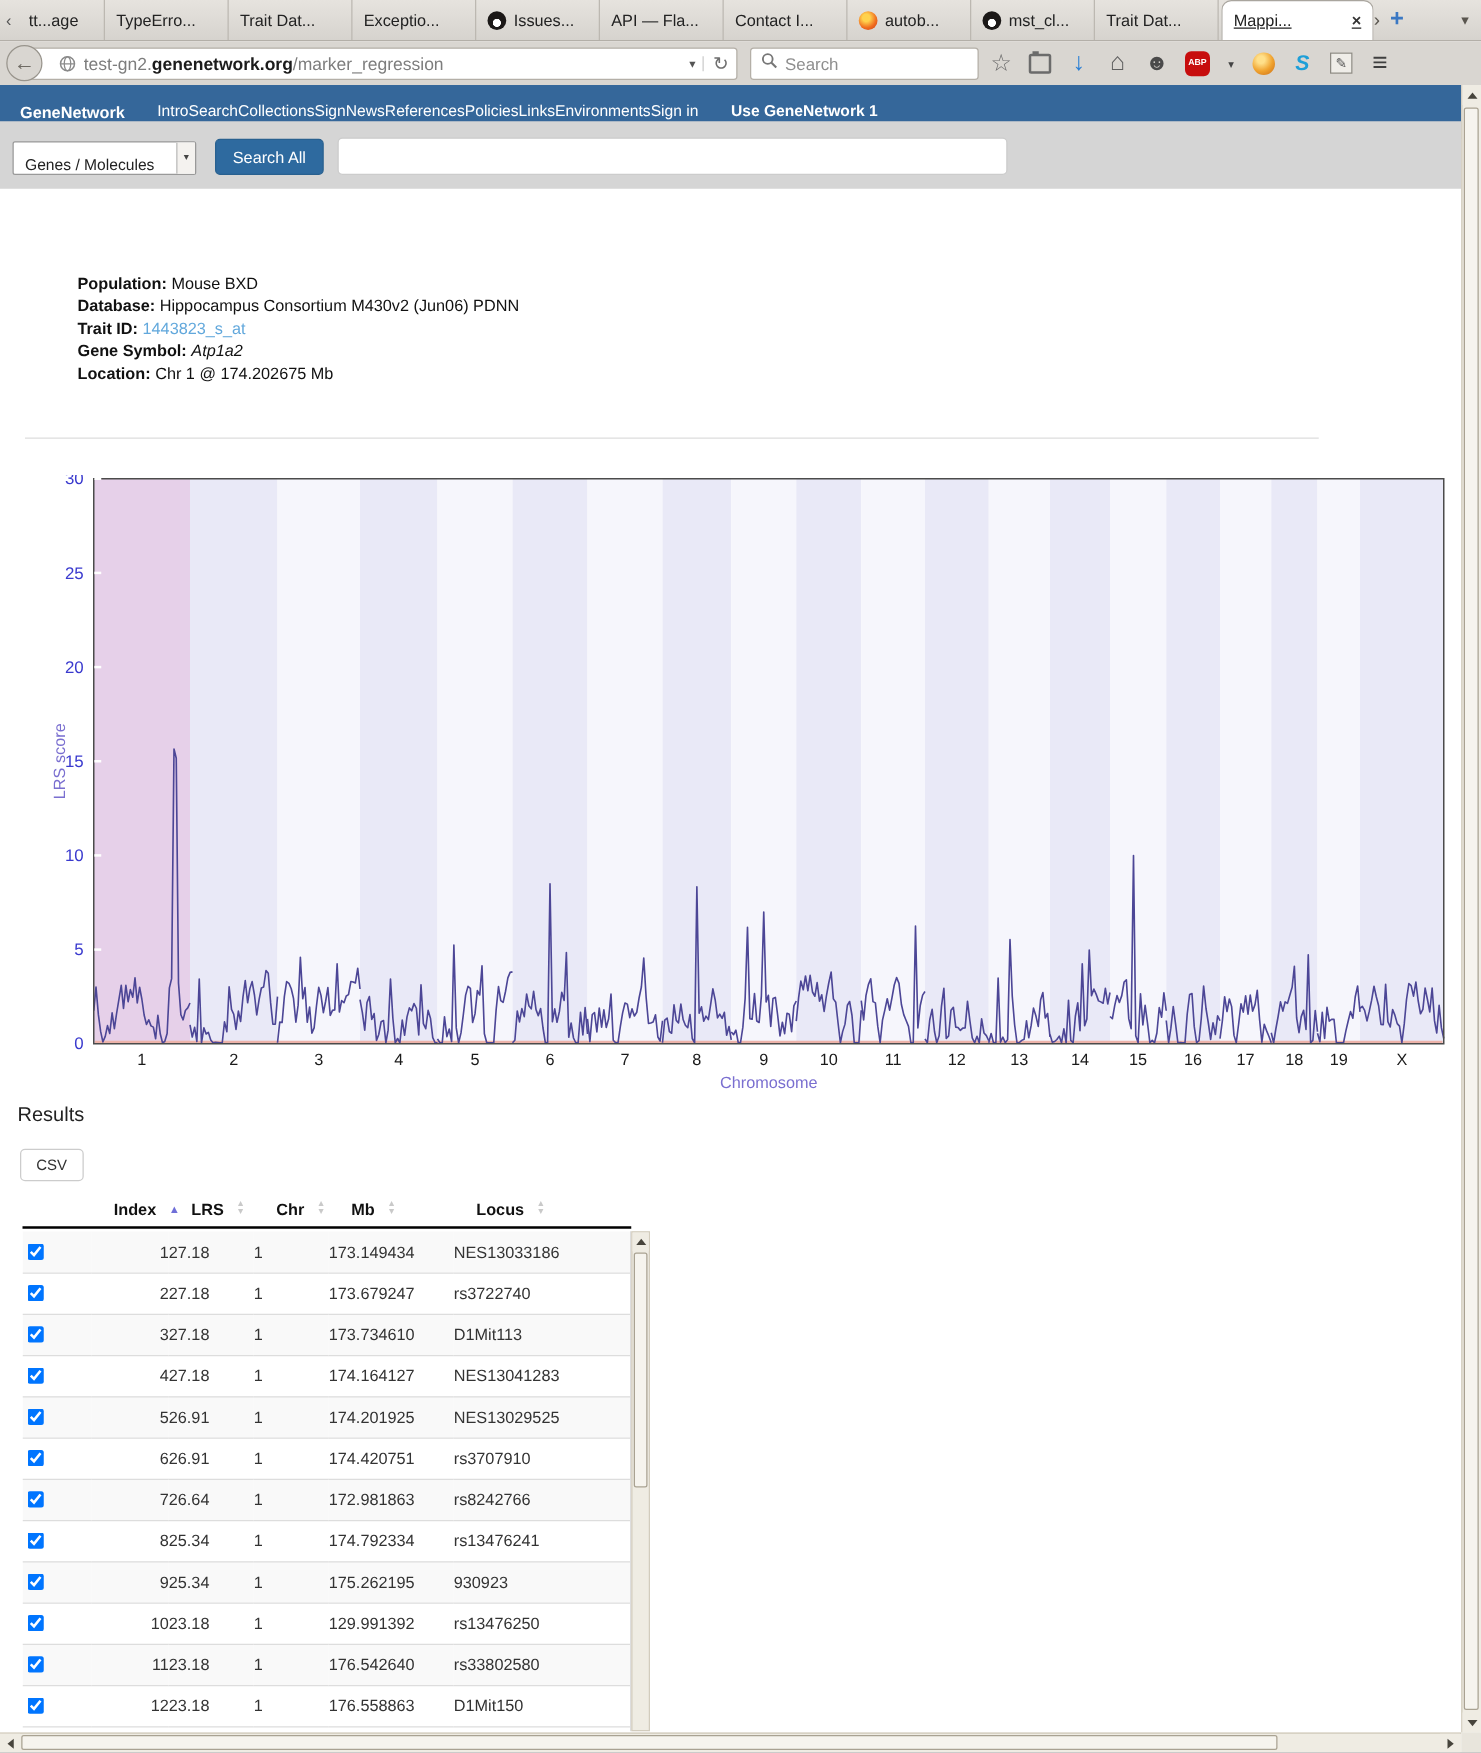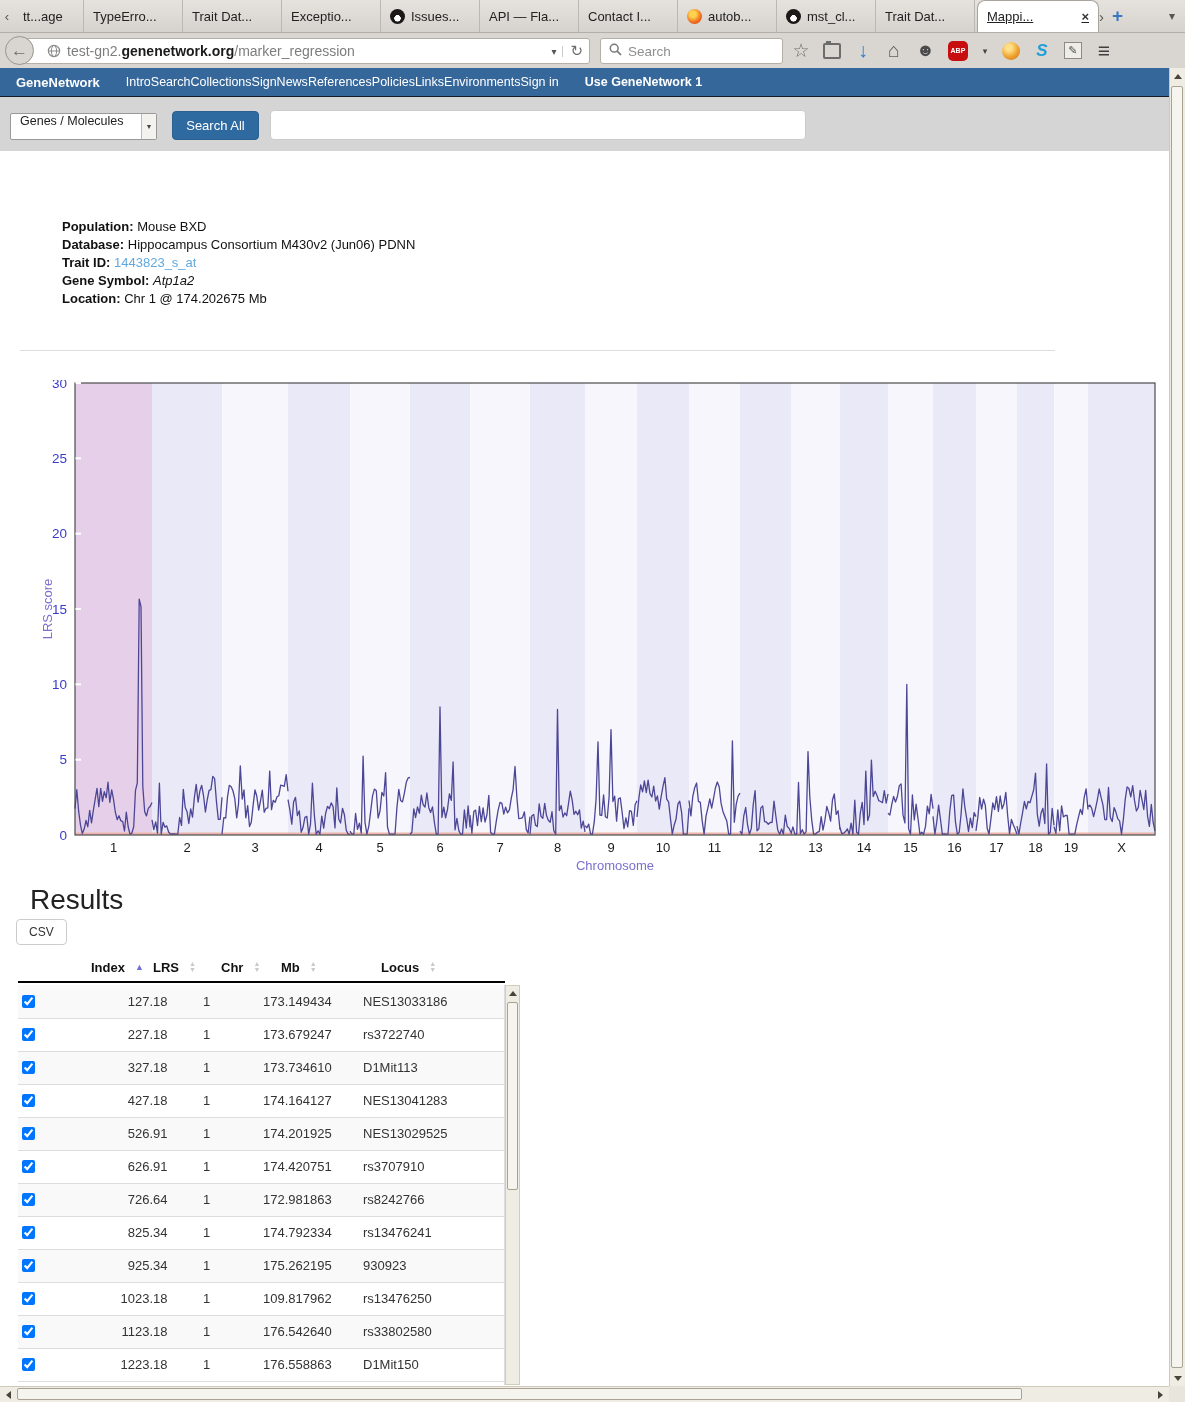--- a/index.html
+++ b/index.html
@@ -54,31 +54,31 @@
     width:20px;height:20px;border-radius:5px;display:flex;align-items:center;justify-content:center;}
   .icon-adblock-caret-icon{font-size:9px;color:#444;min-width:8px;}
   .icon-addon-orange-icon{width:18px;height:18px;border-radius:50%;
     background:radial-gradient(circle at 38% 32%,#ffe08a 0 3px,#f0a32f 55%,#c96a14);}
   .icon-skype-icon{color:#1e9fd8;font-weight:bold;font-size:17px;font-style:italic;}
   .icon-scrapbook-edit-icon{width:17px;height:17px;border:1px solid #8d8a83;background:#efede8;
     font-size:11px;color:#555;}
   .icon-menu-icon{font-size:21px;color:#3f3f3f;font-weight:bold;}
 
   
-  .gn-navbar{position:absolute;left:0;top:68px;width:1169px;height:29px;background:#35679a;
+  .gn-navbar{position:absolute;left:0;top:68px;width:1169px;height:43px;background:#35679a;
     border-bottom:1px solid #121c28;display:flex;align-items:center;color:#fff;font-size:12.5px;}
   .gn-brand{font-weight:bold;font-size:13px;margin:0 26px 0 16px;}
   #nav-items{display:flex;}
   .nav-item{color:#fff;}
   .use-gn1{font-weight:bold;margin-left:26px;}
 
   
   .search-band{position:absolute;left:0;top:97px;width:1169px;height:54px;background:#d5d5d5;}
   .cat-select{position:absolute;left:10px;top:16px;width:147px;height:27px;background:#fff;
-    border:1px solid #999;border-radius:2px;font-size:12.5px;color:#222;display:flex;align-items:flex-start;padding-left:9px;}
+    border:1px solid #999;border-radius:2px;font-size:12.5px;color:#222;display:flex;align-items:flex-end;padding-left:9px;}
   .cat-select .dd{position:absolute;right:0;top:0;width:15px;height:100%;border-left:1px solid #bbb;
     background:#f4f2ef;display:flex;align-items:center;justify-content:center;font-size:7px;color:#444;}
   .searchall-btn{position:absolute;left:172px;top:14px;width:87px;height:29px;background:#2e6a9f;
     border:1px solid #28608f;border-radius:4px;color:#fff;font-size:13px;display:flex;align-items:center;justify-content:center;}
   .band-input{position:absolute;left:270px;top:13px;width:536px;height:30px;background:#fff;
     border:1px solid #ccc;border-radius:4px;}
 
   
   .page-title{position:absolute;left:38px;top:165px;font-size:24px;color:#333;font-weight:400;}
   .meta{position:absolute;left:38px;top:218px;font-size:13px;color:#111;line-height:18px;margin-left:24px;}
@@ -88,21 +88,21 @@
   .map-tabs{position:absolute;left:38px;top:317px;height:34px;display:flex;align-items:flex-end;font-size:13.5px;}
   .gn1-link{color:#4b94d6;padding:8px 15px;}
   .vector-tab{color:#555;background:#fff;border:1px solid #ccc;border-bottom:1px solid #fff;
     border-radius:4px 4px 0 0;padding:8px 15px;margin-left:30px;outline:1px dotted #999;outline-offset:-4px;position:relative;top:1px;}
   .tab-rule{position:absolute;left:20px;top:350px;width:1035px;border-top:1px solid #ddd;}
 
   
   .chart-wrap{position:absolute;left:0;top:380px;width:1185px;height:495px;}
 
   
-  .results-h{position:absolute;left:30px;top:884px;font-size:28px;color:#222;font-weight:400;}
+  .results-h{position:absolute;left:14px;top:884px;font-size:16px;color:#222;font-weight:400;}
   .csv-btn{position:absolute;left:16px;top:919px;padding:5px 12px;background:#fff;border:1px solid #ccc;
     border-radius:4px;font-size:12px;color:#333;}
   .rtable-head{position:absolute;left:18px;top:953px;width:487px;height:30px;border-bottom:2px solid #000;
     display:flex;align-items:center;font-size:13px;font-weight:bold;color:#111;}
   .hcell{display:flex;align-items:center;padding-left:18px;}
   .sort-asc{color:#6f6fd8;font-size:9px;margin-left:10px;}
   .sort-both{display:inline-flex;flex-direction:column;margin-left:10px;color:#c9c9c9;font-size:7px;line-height:6px;}
   .rtable-body{position:absolute;left:18px;top:985px;width:487px;height:400px;overflow:hidden;border-right:1px solid #ddd;}
   table.rt{border-collapse:collapse;width:487px;table-layout:fixed;font-size:13px;color:#333;}
   table.rt td{height:33px;border-bottom:1px solid #ddd;padding:0;}
@@ -449,21 +449,21 @@
             <td class="c-val">25.34</td>
             <td class="c-val">1</td>
             <td class="c-val">175.262195</td>
             <td class="c-val">930923</td>
           </tr>
           <tr>
             <td class="c-check"><input type="checkbox" checked="" style=""></td>
             <td class="c-index">10</td>
             <td class="c-val">23.18</td>
             <td class="c-val">1</td>
-            <td class="c-val">109.817962</td>
+            <td class="c-val">129.991392</td>
             <td class="c-val">rs13476250</td>
           </tr>
           <tr>
             <td class="c-check"><input type="checkbox" checked="" style=""></td>
             <td class="c-index">11</td>
             <td class="c-val">23.18</td>
             <td class="c-val">1</td>
             <td class="c-val">176.542640</td>
             <td class="c-val">rs33802580</td>
           </tr>

